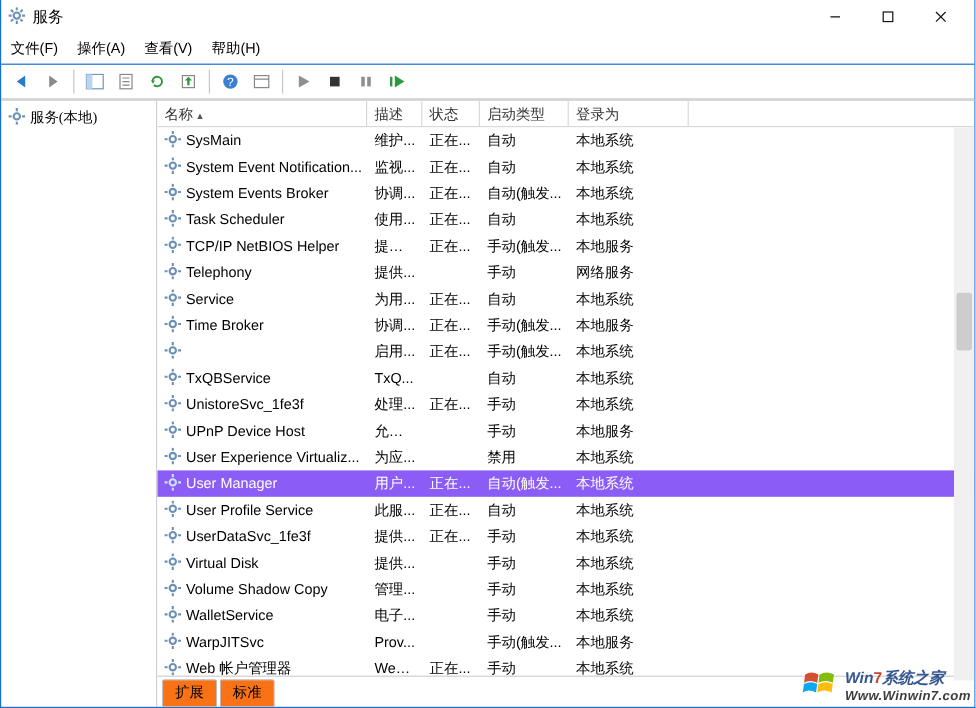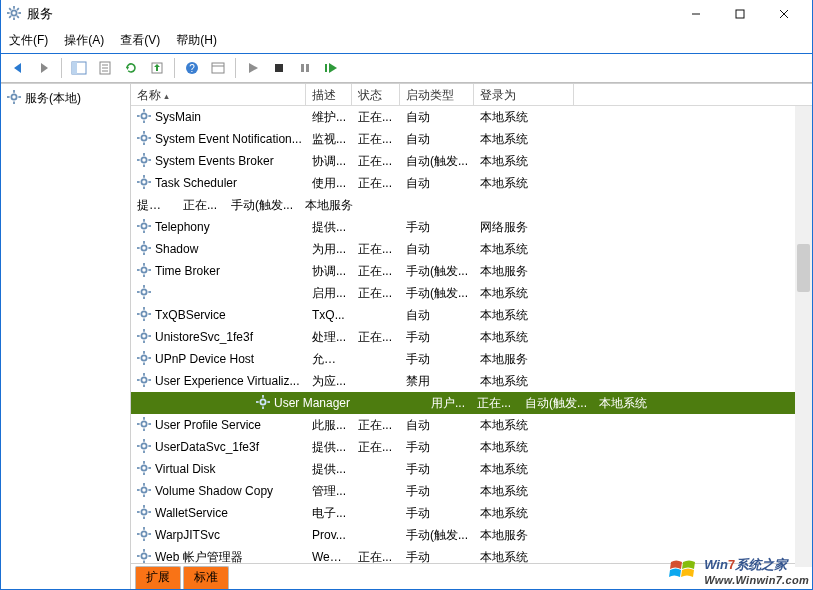--- a/index.html
+++ b/index.html
@@ -10,30 +10,30 @@
 .titlebar .title { flex:1; font-size:13px; }
 .titlebar .ctrl { width:44px; height:28px; display:flex; align-items:center; justify-content:center; }
 .menubar { display:flex; gap:16px; padding:4px 8px; font-size:12px; }
 .menubar .menuitem { cursor:default; }
 .toolbar-wrap { border-top:1px solid #1a6fd3; border-bottom:1px solid #bfbfbf; }
 .toolbar { display:flex; align-items:center; padding:3px 6px; gap:4px; }
 .toolbar .sep { width:1px; height:20px; background:#c7c7c7; margin:0 2px; }
 .tbtn { width:22px; height:22px; display:flex; align-items:center; justify-content:center; border:1px solid transparent; border-radius:2px; }
 .content { flex:1; display:flex; border-top:1px solid #d0d0d0; overflow:hidden; }
 .leftpane { width:130px; border-right:1px solid #d0d0d0; padding:4px 4px; }
-.leftpane .node { display:flex; align-items:flex-start; gap:4px; padding:2px 2px; }
+.leftpane .node { display:flex; align-items:flex-start; gap:4px; padding:2px 2px;font-family:Liberation Serif, serif; }
 .rightpane { flex:1; display:flex; flex-direction:column; overflow:hidden; position:relative; }
 .list-header { display:flex; border-bottom:1px solid #d9d9d9; height:22px; }
 .list-header .colhead { border-right:1px solid #d9d9d9; padding:3px 6px; overflow:hidden; color:#333; cursor:default; white-space:nowrap; }
 .list-body { flex:1; overflow:hidden; position:relative; }
 .rows { }
 .row { display:flex; height:22px; align-items:center; white-space:nowrap; }
 .row .cell { overflow:hidden; text-overflow:ellipsis; padding:0 6px; }
 .row .namecell-inner { display:flex; align-items:center; gap:4px; }
-.row.selected { background:#4d7c0f; color:#fff;justify-content:center; }
+.row.selected { background:#8b5cf6; color:#fff; }
 .tabs { display:flex; gap:0; border-top:1px solid #d0d0d0; padding:2px 4px 0 4px; }
 .tab { border:1px solid #bcbcbc; border-bottom:none; padding:2px 10px 3px 10px; margin-right:2px; background:#f97316; border-top-left-radius:2px; border-top-right-radius:2px; font-size:12px; }
 .sort-arrow { font-size:9px; color:#555; }
 .scrollbar-v { position:absolute; right:0; top:22px; bottom:22px; width:17px; background:#f0f0f0; }
 .scrollbar-v .thumb { position:absolute; left:2px; right:2px; top:30%; height:48px; background:#cdcdcd; border-radius:2px; }
 
 .gear-svg { width:14px; height:14px; }
 
 
 .c0 { width:175px; }
@@ -276,20 +276,34 @@
                     </svg></span>
                   <span>Task Scheduler</span>
                 </div>
               </div>
               <div class="cell c1">使用...</div>
               <div class="cell c2">正在...</div>
               <div class="cell c3">自动</div>
               <div class="cell c4">本地系统</div>
             </div>
             <div class="row">
+              <div class="cell c0">
+                <div class="namecell-inner">
+                  <span><svg width="14" height="14" viewBox="0 0 16 16">
+                      <circle cx="8" cy="8" r="3" fill="none" stroke="#6b8fb5" stroke-width="2"></circle>
+                      <g stroke="#6b8fb5" stroke-width="2">
+                        <line x1="8" y1="0" x2="8" y2="3"></line>
+                        <line x1="8" y1="13" x2="8" y2="16"></line>
+                        <line x1="0" y1="8" x2="3" y2="8"></line>
+                        <line x1="13" y1="8" x2="16" y2="8"></line>
+                      </g>
+                    </svg></span>
+                  <span>TCP/IP NetBIOS Helper</span>
+                </div>
+              </div>
               <div class="cell c1">提供 ...</div>
               <div class="cell c2">正在...</div>
               <div class="cell c3">手动(触发...</div>
               <div class="cell c4">本地服务</div>
             </div>
             <div class="row">
               <div class="cell c0">
                 <div class="namecell-inner">
                   <span><svg width="14" height="14" viewBox="0 0 16 16">
                       <circle cx="8" cy="8" r="3" fill="none" stroke="#6b8fb5" stroke-width="2"></circle>
@@ -313,21 +327,21 @@
                 <div class="namecell-inner">
                   <span><svg width="14" height="14" viewBox="0 0 16 16">
                       <circle cx="8" cy="8" r="3" fill="none" stroke="#6b8fb5" stroke-width="2"></circle>
                       <g stroke="#6b8fb5" stroke-width="2">
                         <line x1="8" y1="0" x2="8" y2="3"></line>
                         <line x1="8" y1="13" x2="8" y2="16"></line>
                         <line x1="0" y1="8" x2="3" y2="8"></line>
                         <line x1="13" y1="8" x2="16" y2="8"></line>
                       </g>
                     </svg></span>
-                  <span>Shadow</span>
+                  <span>Service</span>
                 </div>
               </div>
               <div class="cell c1">为用...</div>
               <div class="cell c2">正在...</div>
               <div class="cell c3">自动</div>
               <div class="cell c4">本地系统</div>
             </div>
             <div class="row">
               <div class="cell c0">
                 <div class="namecell-inner">

